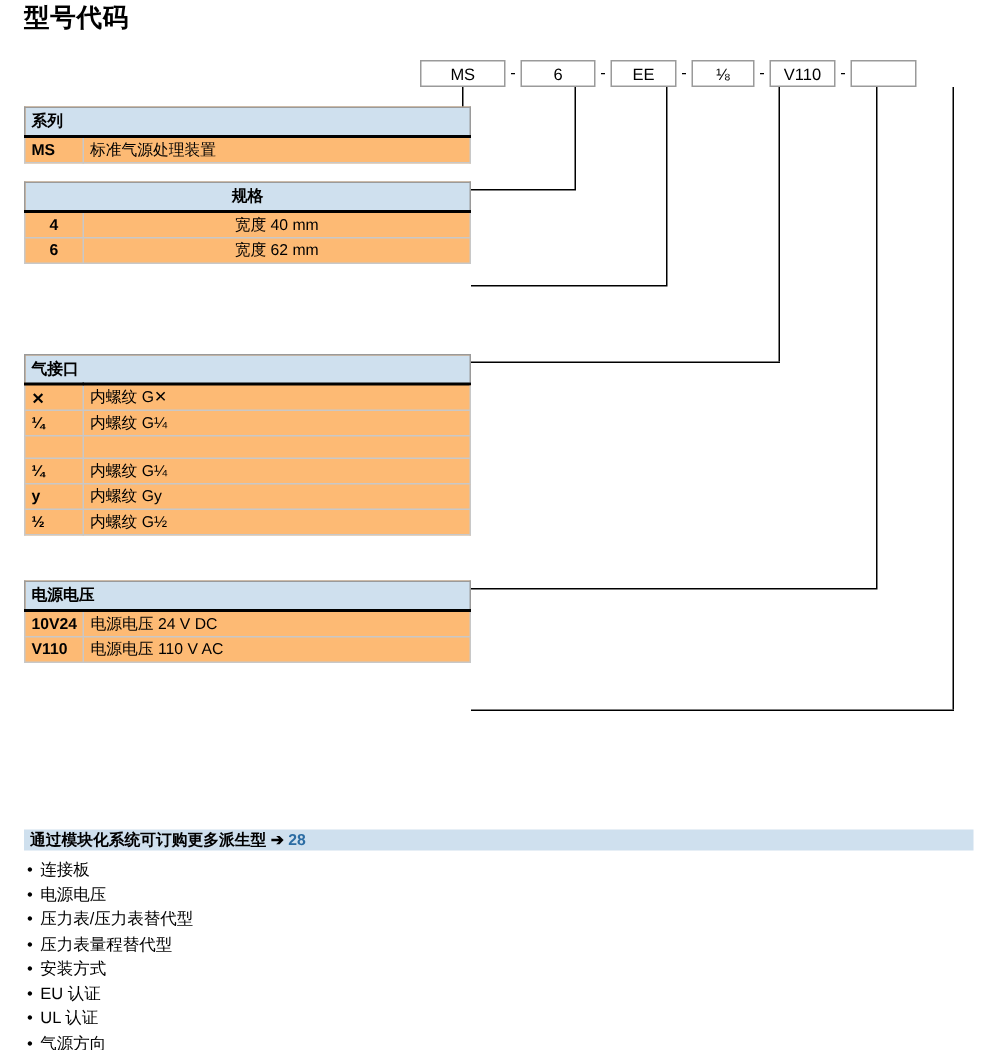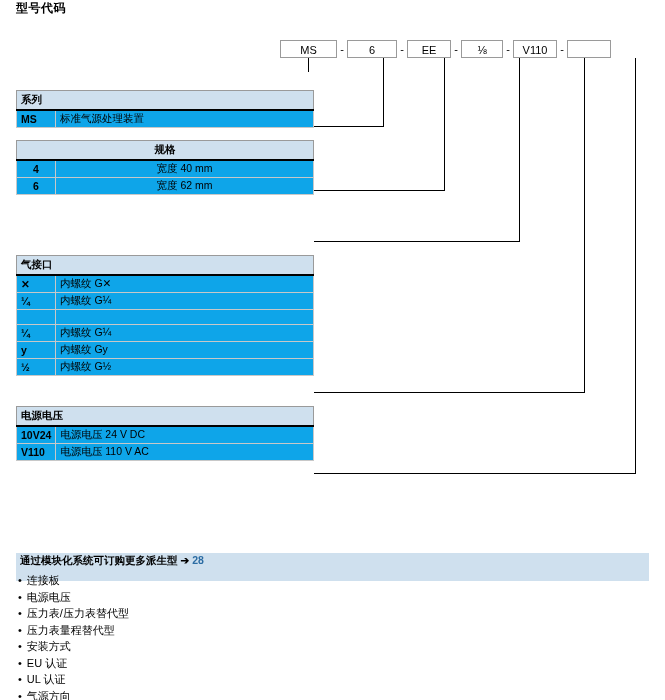--- a/index.html
+++ b/index.html
@@ -18,21 +18,21 @@
   }
   .page {
     position: relative;
     width: 665px;
     height: 700px;
   }
   .page-title {
     position: absolute;
     left: 16px;
     top: 0px;
-    font-size: 12px;
+    font-size: 17px;
     font-weight: bold;
     color: #000;
     letter-spacing: 0.5px;
   }
 
   
   .code-row {
     position: absolute;
     left: 280px;
     top: 40px;
@@ -54,22 +54,21 @@
     font-size: 11px;
     color: #000;
   }
 
   
   .tbl {
     position: absolute;
     width: 298px;
     border-collapse: collapse;
     font-size: 10.5px;
-    background: #0ea5e9;
-    margin-top: 19px;
+    background: #fdba74;
   }
   .tbl .hdr td {
     background: #cfe0ee;
     font-weight: bold;
     border: 1px solid #9a9a9a;
     border-bottom: 2px solid #000;
     padding: 2px 4px;
     font-size: 10.5px;
   }
   .tbl td {
@@ -94,21 +93,21 @@
   }
   .lnv { width: 1px; }
   .lnh { height: 1px; }
 
   
   .foot-bar {
     position: absolute;
     left: 16px;
     top: 553px;
     width: 633px;
-    height: 28px;
+    height: 14px;
     background: #cfe0ee;
     font-size: 10.5px;
     font-weight: bold;
     line-height: 14px;
     padding-left: 4px;
     box-sizing: border-box;
   }
   .foot-bar .pg {
     color: #2b6ca3;
     font-weight: bold;

